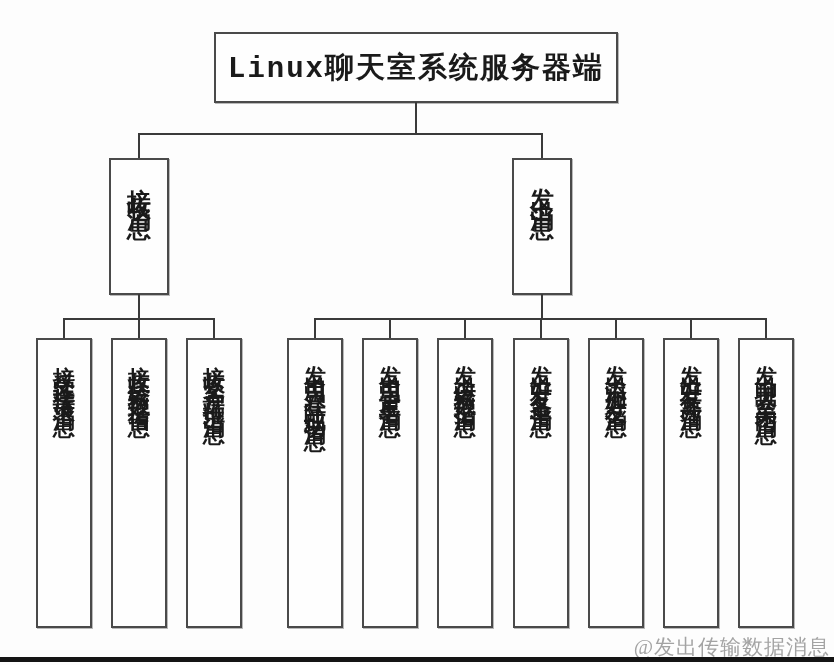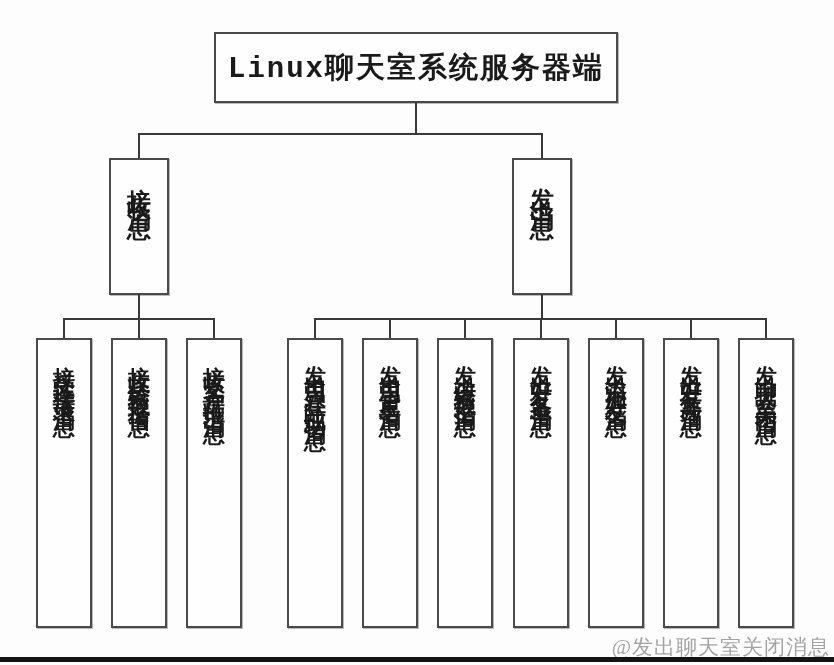--- a/index.html
+++ b/index.html
@@ -142,16 +142,16 @@
   <div class="node leaf l7">
     <span class="vtext">发出添加好友消息</span>
   </div>
   <div class="node leaf l8">
     <span class="vtext">发出好友离开消息</span>
   </div>
   <div class="node leaf l9">
     <span class="vtext">发出聊天室关闭消息</span>
   </div>
 
-  <div class="watermark">@发出聊天室关闭消息</div>
+  <div class="watermark">@发出传输数据消息</div>
   <div class="footer-bar"></div>
 
 </div>
 
 </body></html>

